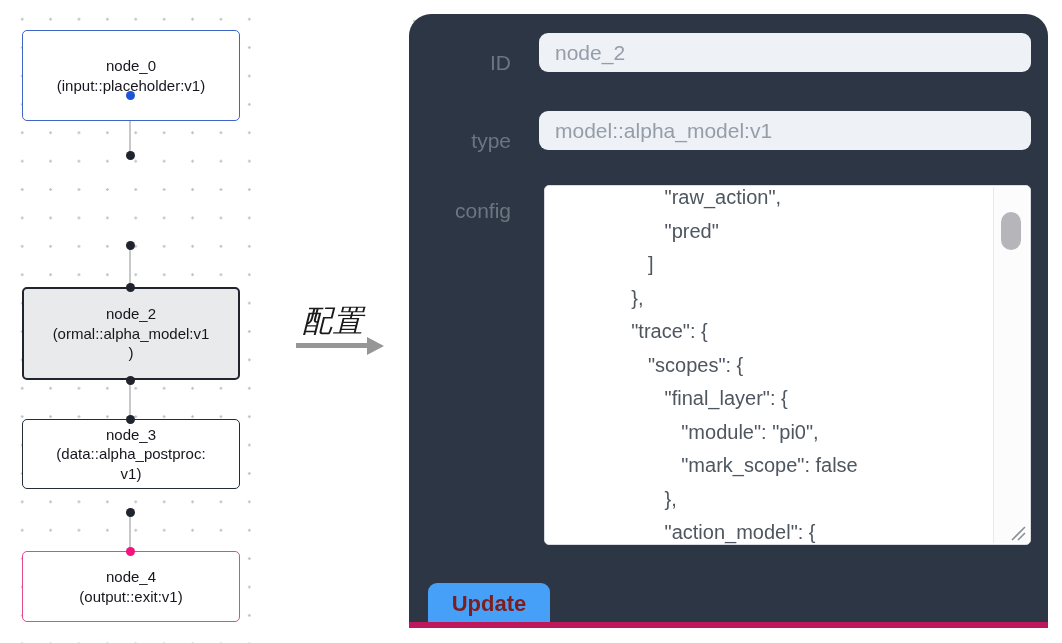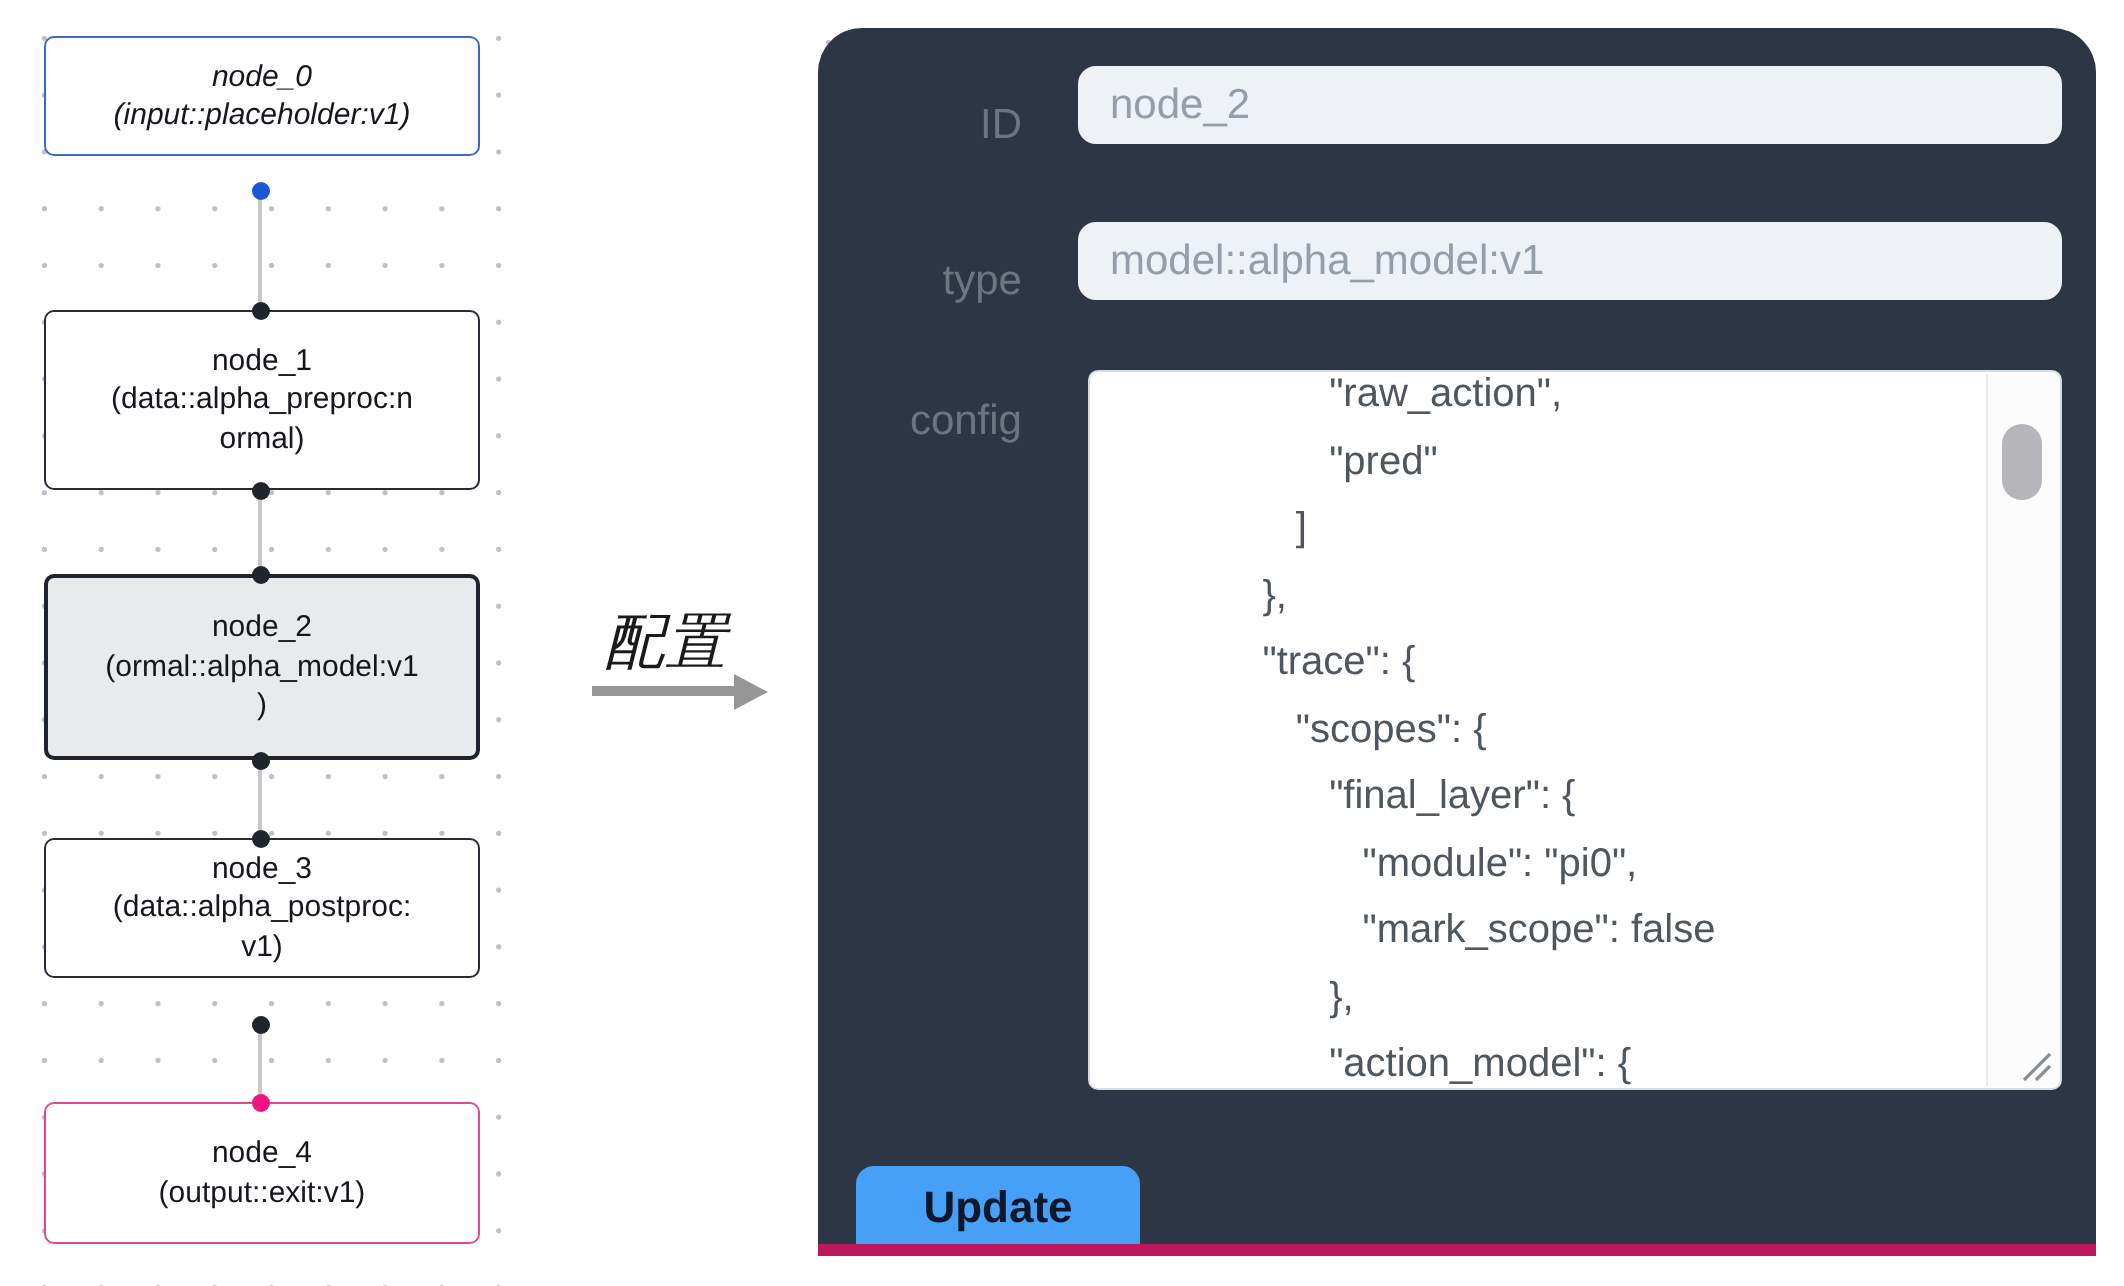--- a/index.html
+++ b/index.html
@@ -72,47 +72,42 @@
   #config-scrollbar{
     position:absolute;top:1px;right:1px;bottom:1px;width:35px;
     background:#fcfcfd;border-left:1px solid #e8eaee;border-radius:0 4px 4px 0;
   }
   #config-thumb{
     position:absolute;left:7px;top:25px;width:20px;height:38px;
     background:#b6b6ba;border-radius:10px;
   }
   #config-resize{position:absolute;right:4px;bottom:3px;width:18px;height:18px;}
   #update-btn{
-    position:absolute;left:19px;top:569px;width:142px;height:39px;
+    position:absolute;left:19px;top:569px;width:122px;height:39px;
     background:#47a0f7;border:none;border-radius:9px 9px 0 0;
     font-family:"Liberation Sans","DejaVu Sans",sans-serif;
-    font-size:22px;font-weight:bold;color:#0f172a;text-align:center;line-height:39px;
+    font-size:22px;font-weight:bold;color:#7f1d1d;text-align:center;line-height:39px;
     cursor:pointer;
   }
 </style>
 </head>
 <body>
 
 <div id="stage">
 
   <div id="left-canvas" class="dotgrid"></div>
 
   <div class="edge" style="top:95px;height:60px;"></div>
   <div class="edge" style="top:245px;height:42px;"></div>
   <div class="edge" style="top:380px;height:39px;"></div>
   <div class="edge" style="top:512px;height:39px;"></div>
 
-  <div class="node node-input" style="top:18px;height:60px;font-style:italic;">
+  <div class="node node-input" style="top:30px;height:91px;">
       <div>node_0</div>
       <div>(input::placeholder:v1)</div>
-    </div>
-  <div class="node" style="top:155px;height:90px;">
-      <div>node_1</div>
-      <div>(data::alpha_preproc:n</div>
-      <div>ormal)</div>
     </div>
   <div class="node node-selected" style="top:287px;height:93px;">
       <div>node_2</div>
       <div>(ormal::alpha_model:v1</div>
       <div>)</div>
     </div>
   <div class="node" style="top:419px;height:70px;">
       <div>node_3</div>
       <div>(data::alpha_postproc:</div>
       <div>v1)</div>

